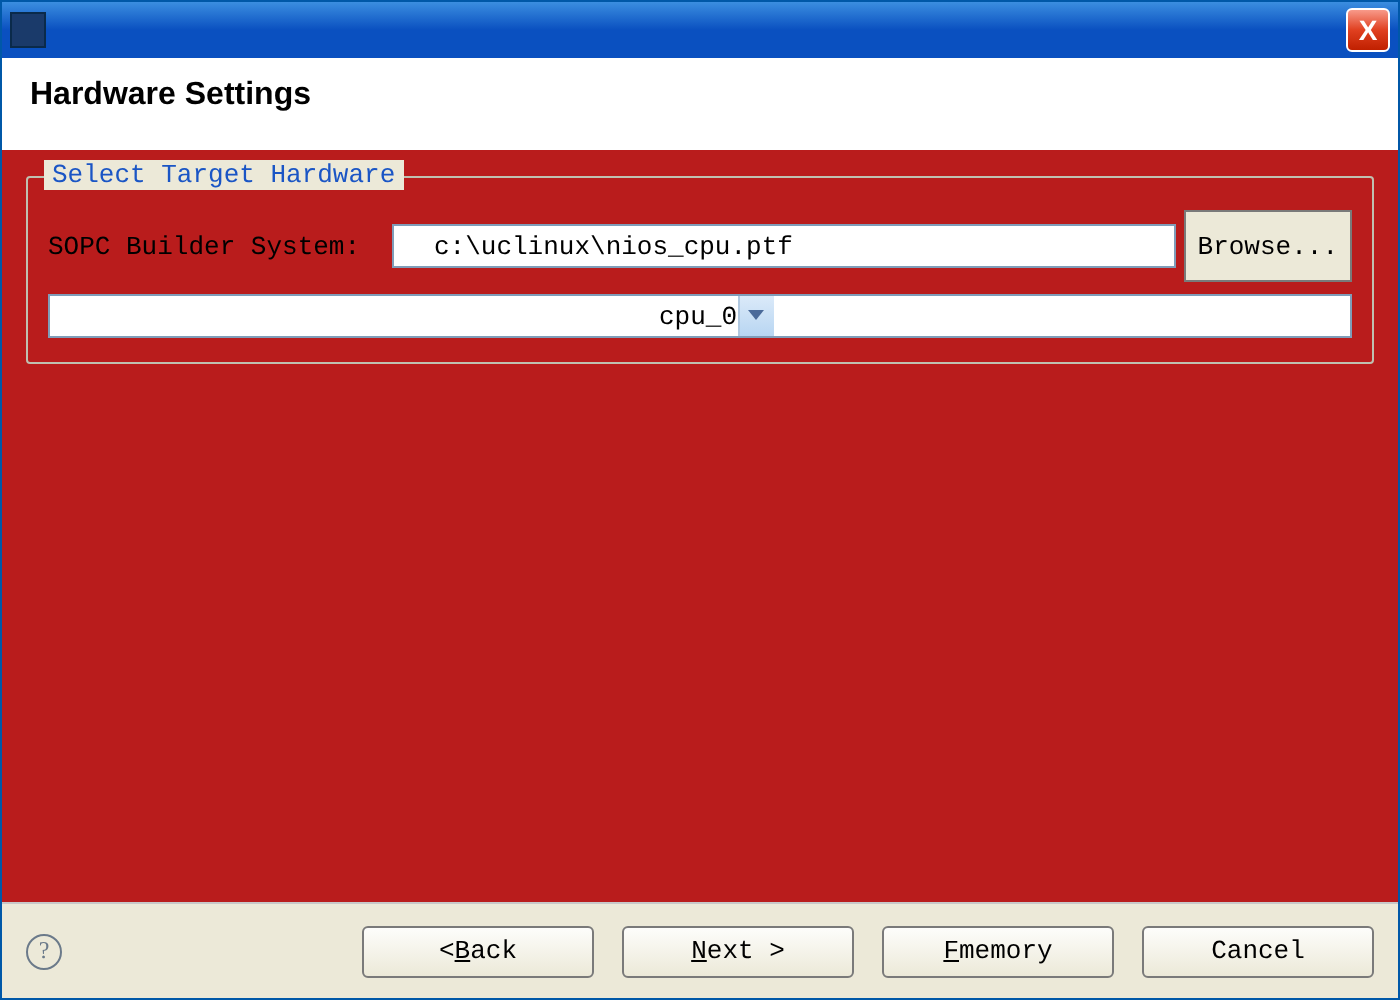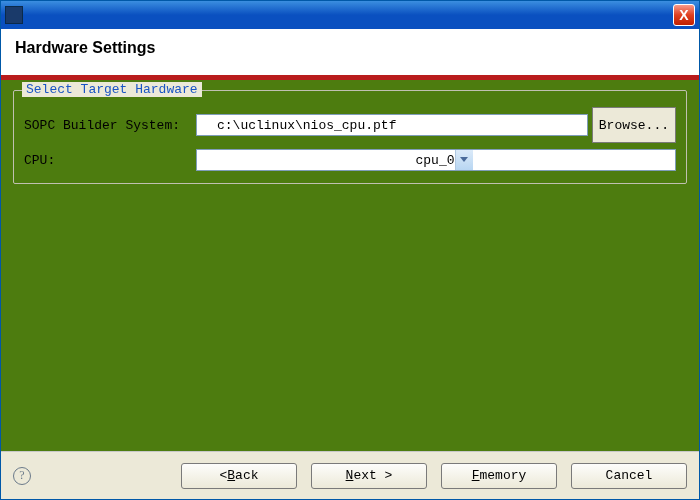--- a/index.html
+++ b/index.html
@@ -44,37 +44,37 @@
     font-family: Arial, sans-serif;
     font-size: 14px;
     display: flex;
     align-items: center;
     justify-content: center;
     cursor: pointer;
   }
   .header {
     background: #fff;
     padding: 10px 14px 12px 14px;
-    border-bottom: 5px solid #b91c1c;
+    border-bottom: 3px solid #b91c1c;
   }
   .header h1 {
     font-family: Arial, sans-serif;
     font-size: 16px;
     font-weight: bold;
     color: #000;
     margin-bottom: 6px;
   }
   .header p {
     font-family: "Courier New", monospace;
     font-size: 13px;
     color: #000;
   }
   .content {
     flex: 1;
-    background: #4d7c0f;
+    background: #b91c1c;
     padding: 10px 12px;
   }
   .groupbox {
     border: 1px solid #c0c0b0;
     border-radius: 2px;
     padding: 10px 10px 12px 10px;
     margin-bottom: 10px;
     position: relative;
   }
   .groupbox-title {
@@ -209,21 +209,20 @@
     <div class="groupbox">
       <div class="groupbox-title">Select Target Hardware</div>
 
       <div class="row">
         <span class="label label-w1">SOPC Builder System:</span>
         <input class="text-input" type="text" value="c:\uclinux\nios_cpu.ptf" style="">
         <button class="btn-small">Browse...</button>
       </div>
 
       <div class="row">
-        <span class="label label-w1">CPU:</span>
         <div class="select">
           <span>cpu_0</span>
           <span class="select-arrow">
             <svg width="8" height="6" viewBox="0 0 8 6">
                 <path d="M0 0 L8 0 L4 5 Z" fill="#4a6a9a"></path>
               </svg>
           </span>
         </div>
       </div>
     </div>

